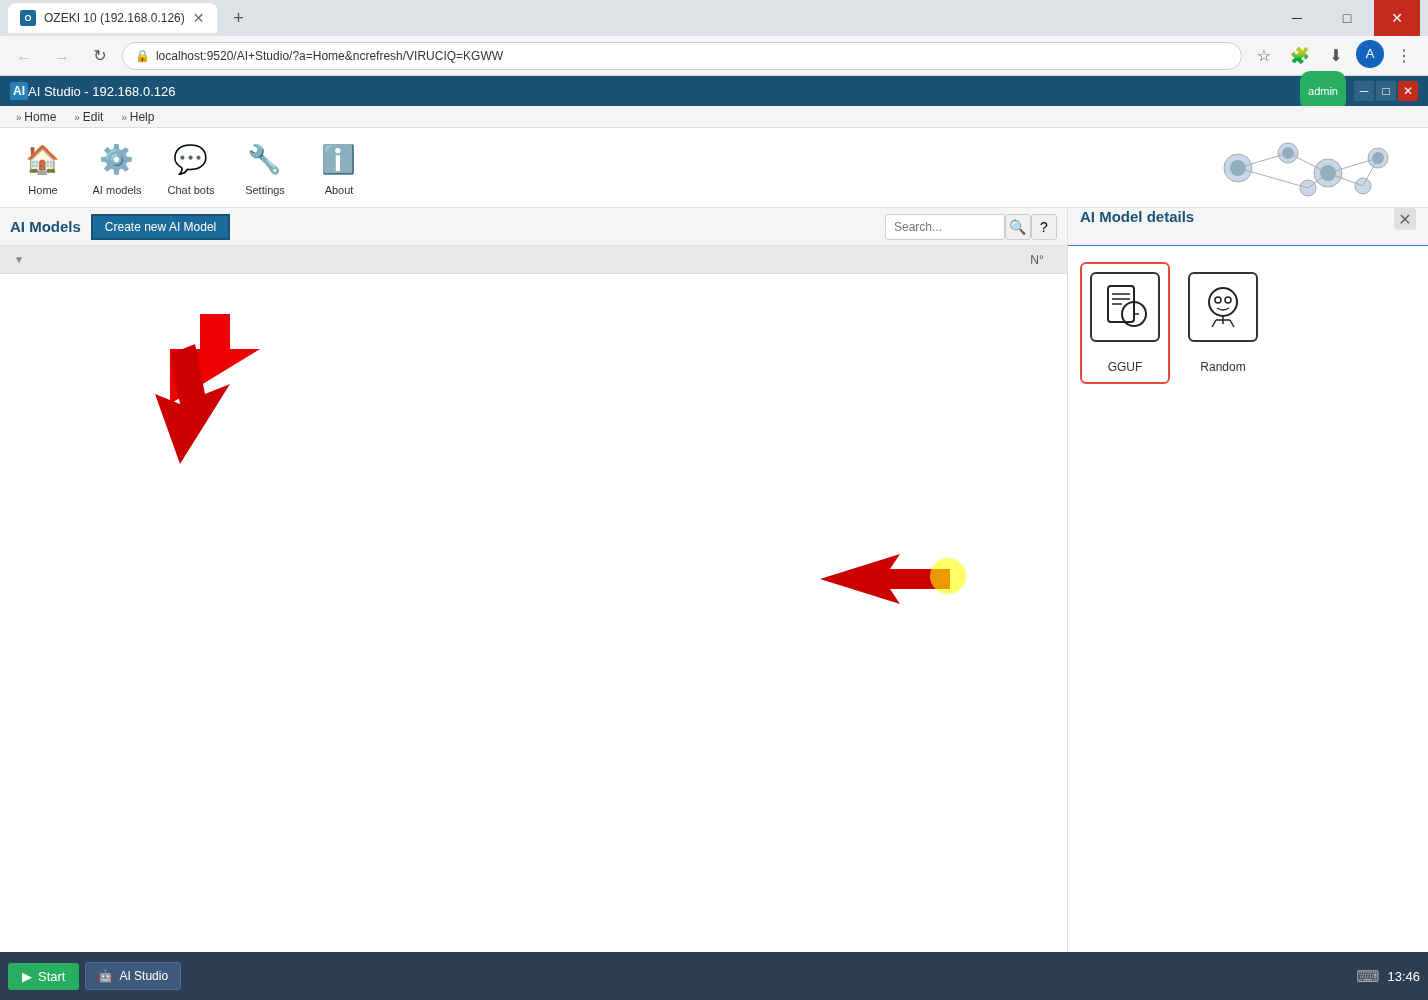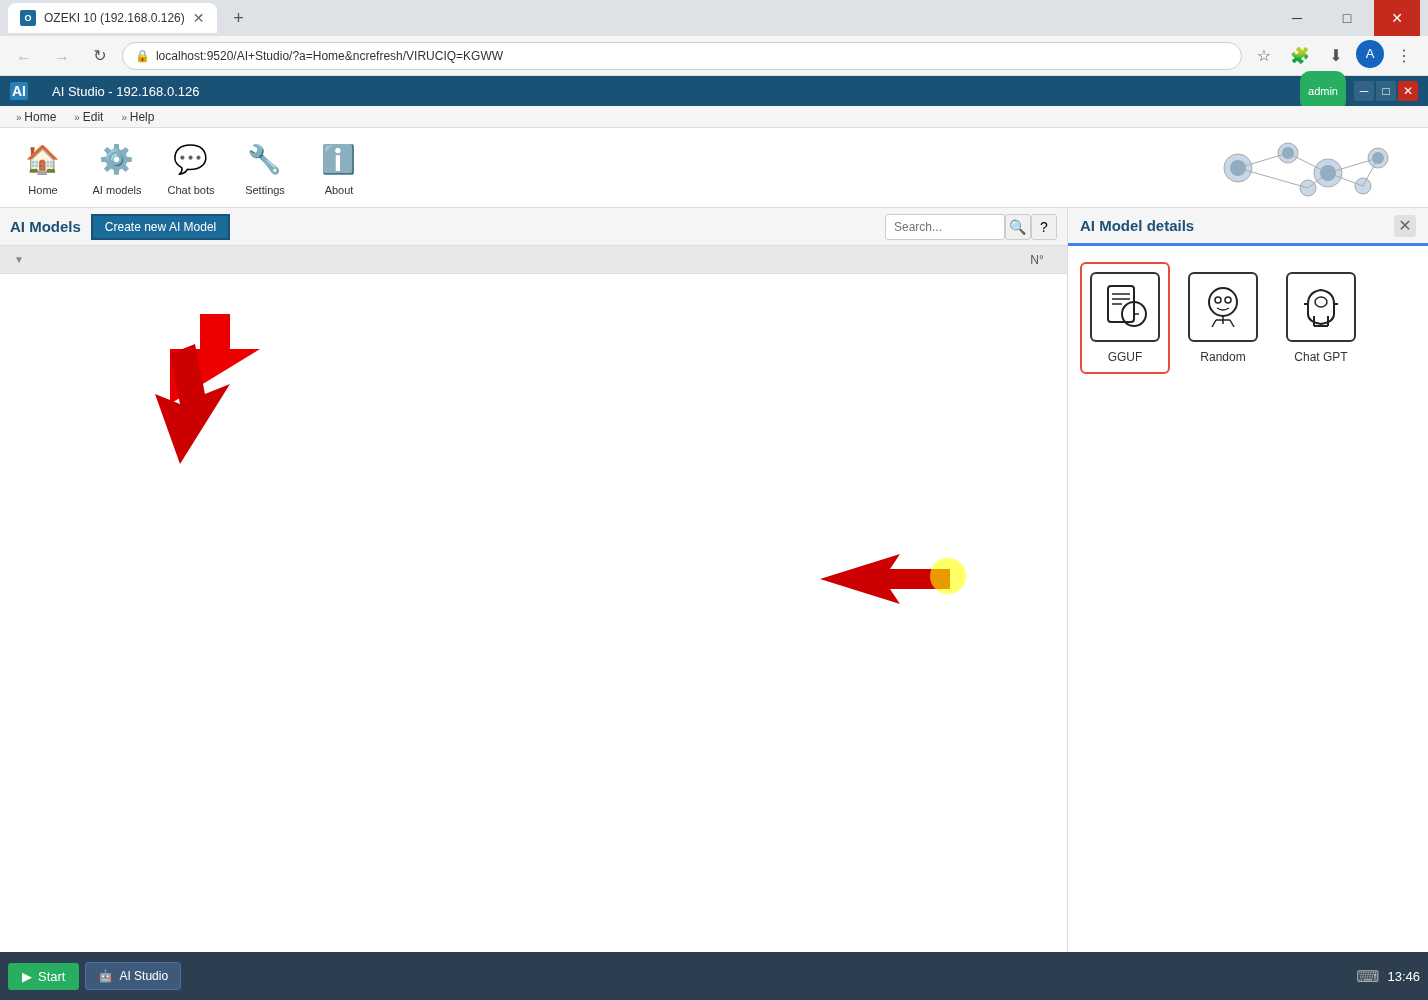--- a/index.html
+++ b/index.html
@@ -120,23 +120,23 @@
       align-items: center;
       padding: 0 10px;
       color: white;
       font-size: 13px;
       font-weight: 500;
     }
     .app-titlebar-icon {
       width: 18px; height: 18px;
       background: #2980b9;
       border-radius: 2px;
-      margin-right: 24px;
-      display: flex; align-items: center; justify-content: center;
-      font-size: 14px; font-weight: bold; color: white;
+      margin-right: 0;
+      display: flex; align-items: center; justify-content: center;
+      font-size: 12px; font-weight: bold; color: white;
     }
     .app-title-text { flex: 1; }
     .app-win-controls {
       display: flex;
       gap: 2px;
     }
     .app-win-btn {
       width: 20px; height: 20px;
       display: flex; align-items: center; justify-content: center;
       cursor: pointer;
@@ -336,23 +336,23 @@
     
     .right-panel {
       width: 360px;
       display: flex;
       flex-direction: column;
       background: white;
     }
     .right-panel-header {
       height: 38px;
       background: #f5f5f5;
-      border-bottom: 3px solid #3b82f6;
-      display: flex;
-      align-items: center;
+      border-bottom: 1px solid #3b82f6;
+      display: flex;
+      align-items: flex-start;
       padding: 0 12px;
     }
     .right-panel-title {
       font-size: 15px;
       font-weight: 600;
       color: #1a5276;
       flex: 1;
     }
     .close-panel-btn {
       cursor: pointer;
@@ -374,21 +374,21 @@
       display: flex;
       padding: 16px 12px;
       gap: 8px;
       flex-wrap: wrap;
     }
     .model-icon-item {
       width: 90px;
       display: flex;
       flex-direction: column;
       align-items: center;
-      gap: 8px;
+      gap: 18px;
       cursor: pointer;
       border: 2px solid transparent;
       border-radius: 6px;
       padding: 8px;
     }
     .model-icon-item.selected {
       border-color: #e74c3c;
     }
     .model-icon-box {
       width: 70px; height: 70px;
@@ -639,35 +639,20 @@
               <path d="M19 26 Q25 30 31 26" fill="none" stroke="#222" stroke-width="1.5"></path>
               <line x1="25" y1="34" x2="25" y2="42" stroke="#222" stroke-width="1.5"></line>
               <line x1="18" y1="38" x2="32" y2="38" stroke="#222" stroke-width="1.5"></line>
               <line x1="18" y1="38" x2="14" y2="45" stroke="#222" stroke-width="1.5"></line>
               <line x1="32" y1="38" x2="36" y2="45" stroke="#222" stroke-width="1.5"></line>
             </svg>
           </div>
           <span class="model-icon-label">Random</span>
         </div>
 
-        <div class="model-icon-item">
-          <div class="model-icon-box">
-            <svg width="50" height="50" viewBox="0 0 50 50" xmlns="http://www.w3.org/2000/svg">
-
-              <path d="M12 22 Q12 10 25 8 Q38 10 38 22 L38 32 Q38 40 25 42 Q12 40 12 32 Z" fill="none" stroke="#222" stroke-width="2"></path>
-              <path d="M18 34 L18 44" stroke="#222" stroke-width="2"></path>
-              <path d="M32 34 L32 44" stroke="#222" stroke-width="2"></path>
-              <path d="M18 44 L32 44" stroke="#222" stroke-width="2"></path>
-              <ellipse cx="25" cy="20" rx="6" ry="5" fill="none" stroke="#222" stroke-width="1.5"></ellipse>
-              <line x1="8" y1="22" x2="12" y2="22" stroke="#222" stroke-width="2"></line>
-              <line x1="38" y1="22" x2="42" y2="22" stroke="#222" stroke-width="2"></line>
-            </svg>
-          </div>
-          <span class="model-icon-label">Chat GPT</span>
-        </div>
       </div>
     </div>
 
     <svg class="annotations-overlay" xmlns="http://www.w3.org/2000/svg">
 
       <polygon points="170,120 260,65 230,65 230,30 200,30 200,65 170,65" fill="#e00" transform="rotate(0)"></polygon>
 
       <g transform="translate(120, 40)">
 
         <polygon points="60,140 110,60 85,70 75,20 50,30 60,80 35,70" fill="#cc0000"></polygon>

